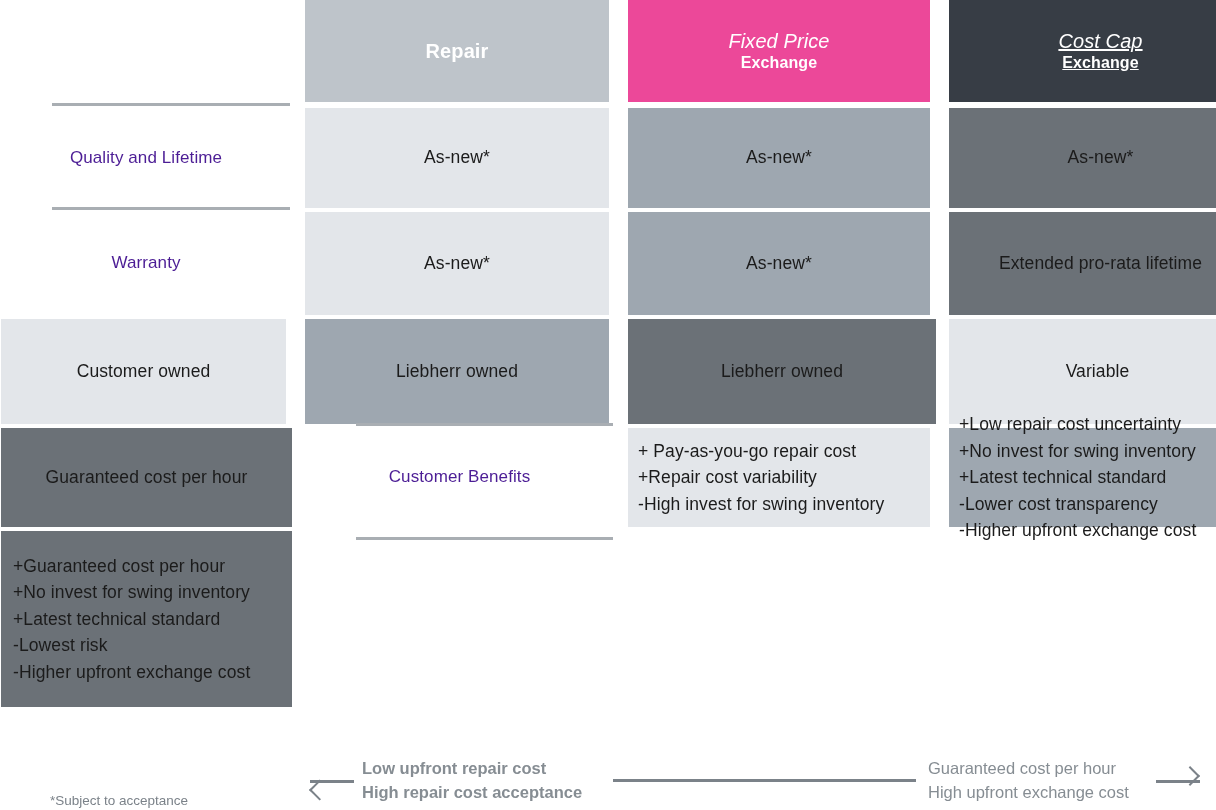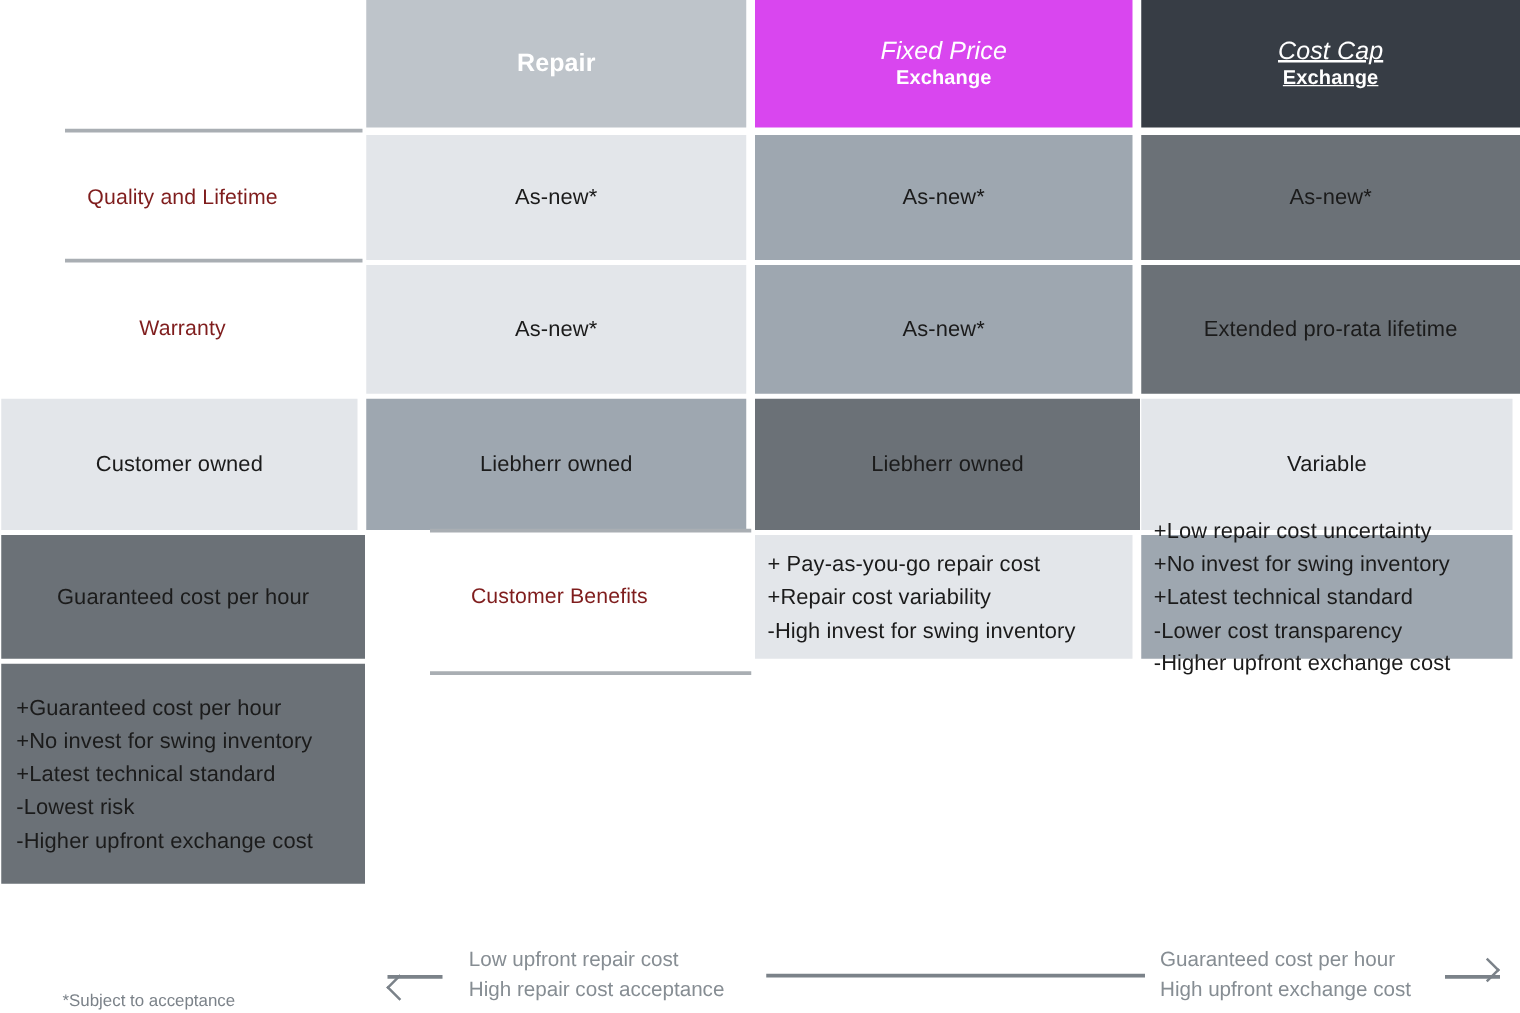--- a/index.html
+++ b/index.html
@@ -23,38 +23,38 @@
   
   .table {
     position: absolute;
     left: 0;
     top: 0;
     width: 1216px;
     height: 726px;
     display: grid;
     grid-template-columns: 292px 311px 309px 304px;
     grid-template-rows: 106px 104px 107px 109px 103px 180px 17px;
-    column-gap: 0px;
+    column-gap: 12px;
   }
 
   .cell {
     position: relative;
     display: flex;
     align-items: center;
     justify-content: center;
     text-align: center;
     font-size: 17.5px;
     line-height: 1.35;
     letter-spacing: 0.1px;
   }
 
   
   .labelcell {
     background: #ffffff;
-    color: #7f1d1d;
+    color: #4c1d95;
     font-size: 17px;
     padding: 0 10px;
   }
   .labelcell .divider {
     position: absolute;
     left: 52px;
     right: 2px;
     top: -3px;
     height: 3px;
     background: #a9aeb3;
@@ -71,21 +71,21 @@
     display: flex;
     align-items: center;
     justify-content: center;
     text-align: center;
   }
   .col-d .fill { right: 0px; }
 
   
   .header .fill { top: 0; bottom: 4px; color: #ffffff; }
   .col-b.header .fill { background: #bec4ca; }
-  .col-c.header .fill { background: #d946ef; }
+  .col-c.header .fill { background: #ec4899; }
   .col-d.header .fill { background: #373d45; text-decoration: underline; }
 
   
   .col-b .fill { background: #e3e6ea; }
   .col-c .fill { background: #9ea7b0; }
   .col-d .fill { background: #6b7177; }
 
   .header-text { display: block; line-height: 1.22; }
   .head-line1 {
     font-style: italic;
@@ -199,21 +199,21 @@
 
   .axis-label {
     position: absolute;
     top: 2px;
     font-size: 16.5px;
     line-height: 1.48;
     color: #868d93;
     white-space: nowrap;
     text-align: left;
   }
-  .axis-label.left  { left: 65px; }
+  .axis-label.left  { left: 52px; font-weight: bold; }
   .axis-label.right { left: 618px; }
   .axis-label span { display: block; }
 </style>
 </head>
 <body>
 
 <div id="page">
 
   <div class="table">
 

